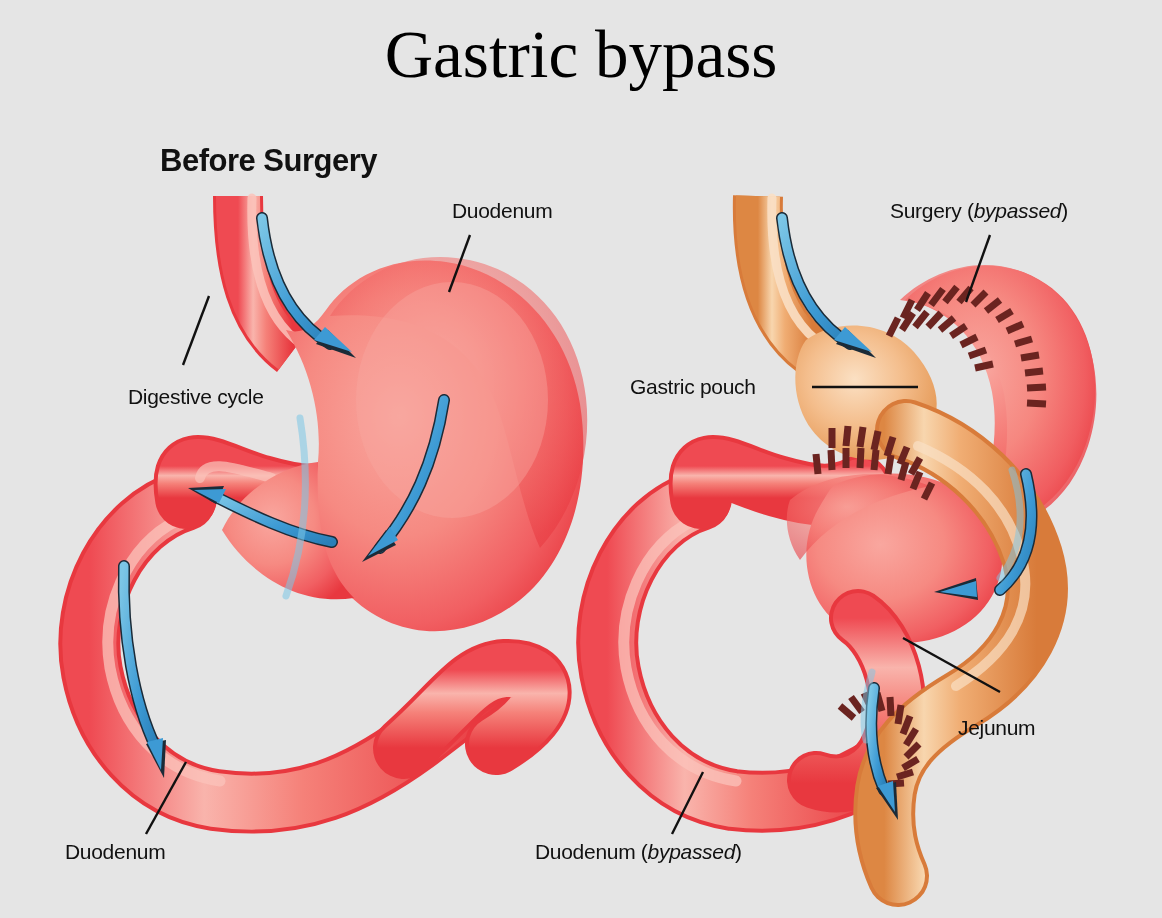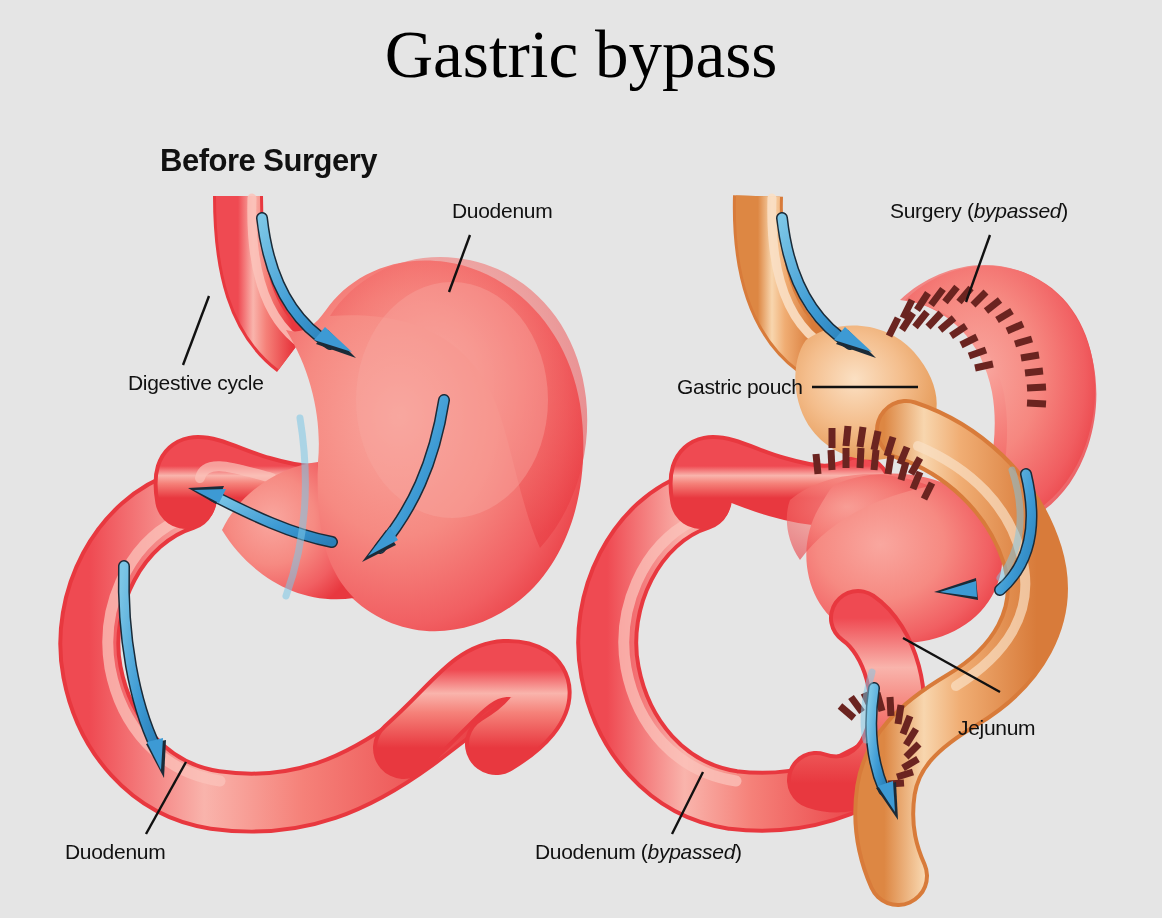--- a/index.html
+++ b/index.html
@@ -45,24 +45,24 @@
     font-family: "Liberation Sans", sans-serif;
     font-size: 21px;
     font-weight: 500;
     color: #111111;
     white-space: nowrap;
     letter-spacing: -0.3px;
   }
   .anno i { font-style: italic; }
 
   #lbl-stomach        { top: 199px; left: 452px; }
-  #lbl-digestive      { top: 371px; left: 128px; }
+  #lbl-digestive      { top: 385px; left: 128px; }
   #lbl-duodenum       { top: 840px; left: 65px; }
   #lbl-stomach-byp    { top: 199px; left: 890px; }
-  #lbl-gastric-pouch  { top: 375px; left: 677px; }
+  #lbl-gastric-pouch  { top: 375px; left: 630px; }
   #lbl-jejunum        { top: 716px; left: 958px; }
   #lbl-duodenum-byp   { top: 840px; left: 535px; }
 
   #art {
     position: absolute;
     top: 0; left: 0;
     width: 1162px;
     height: 918px;
   }
 </style>

